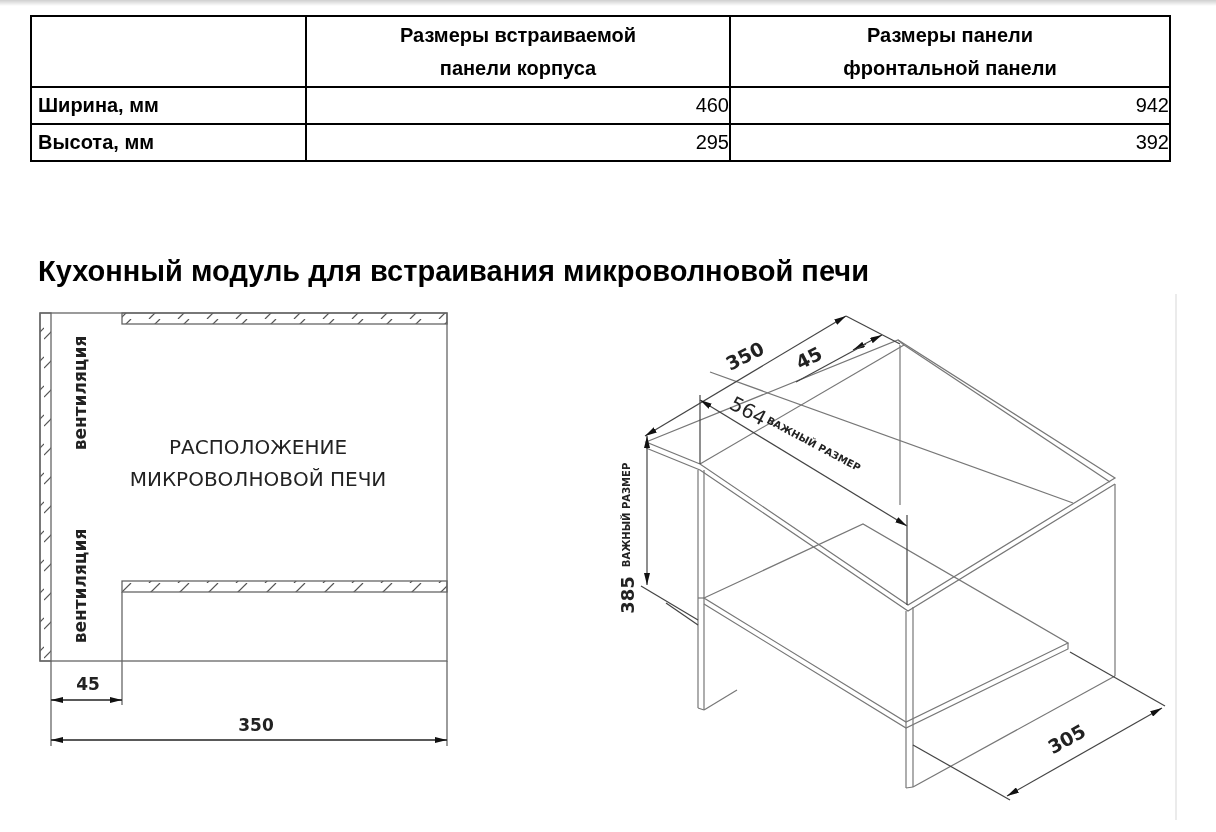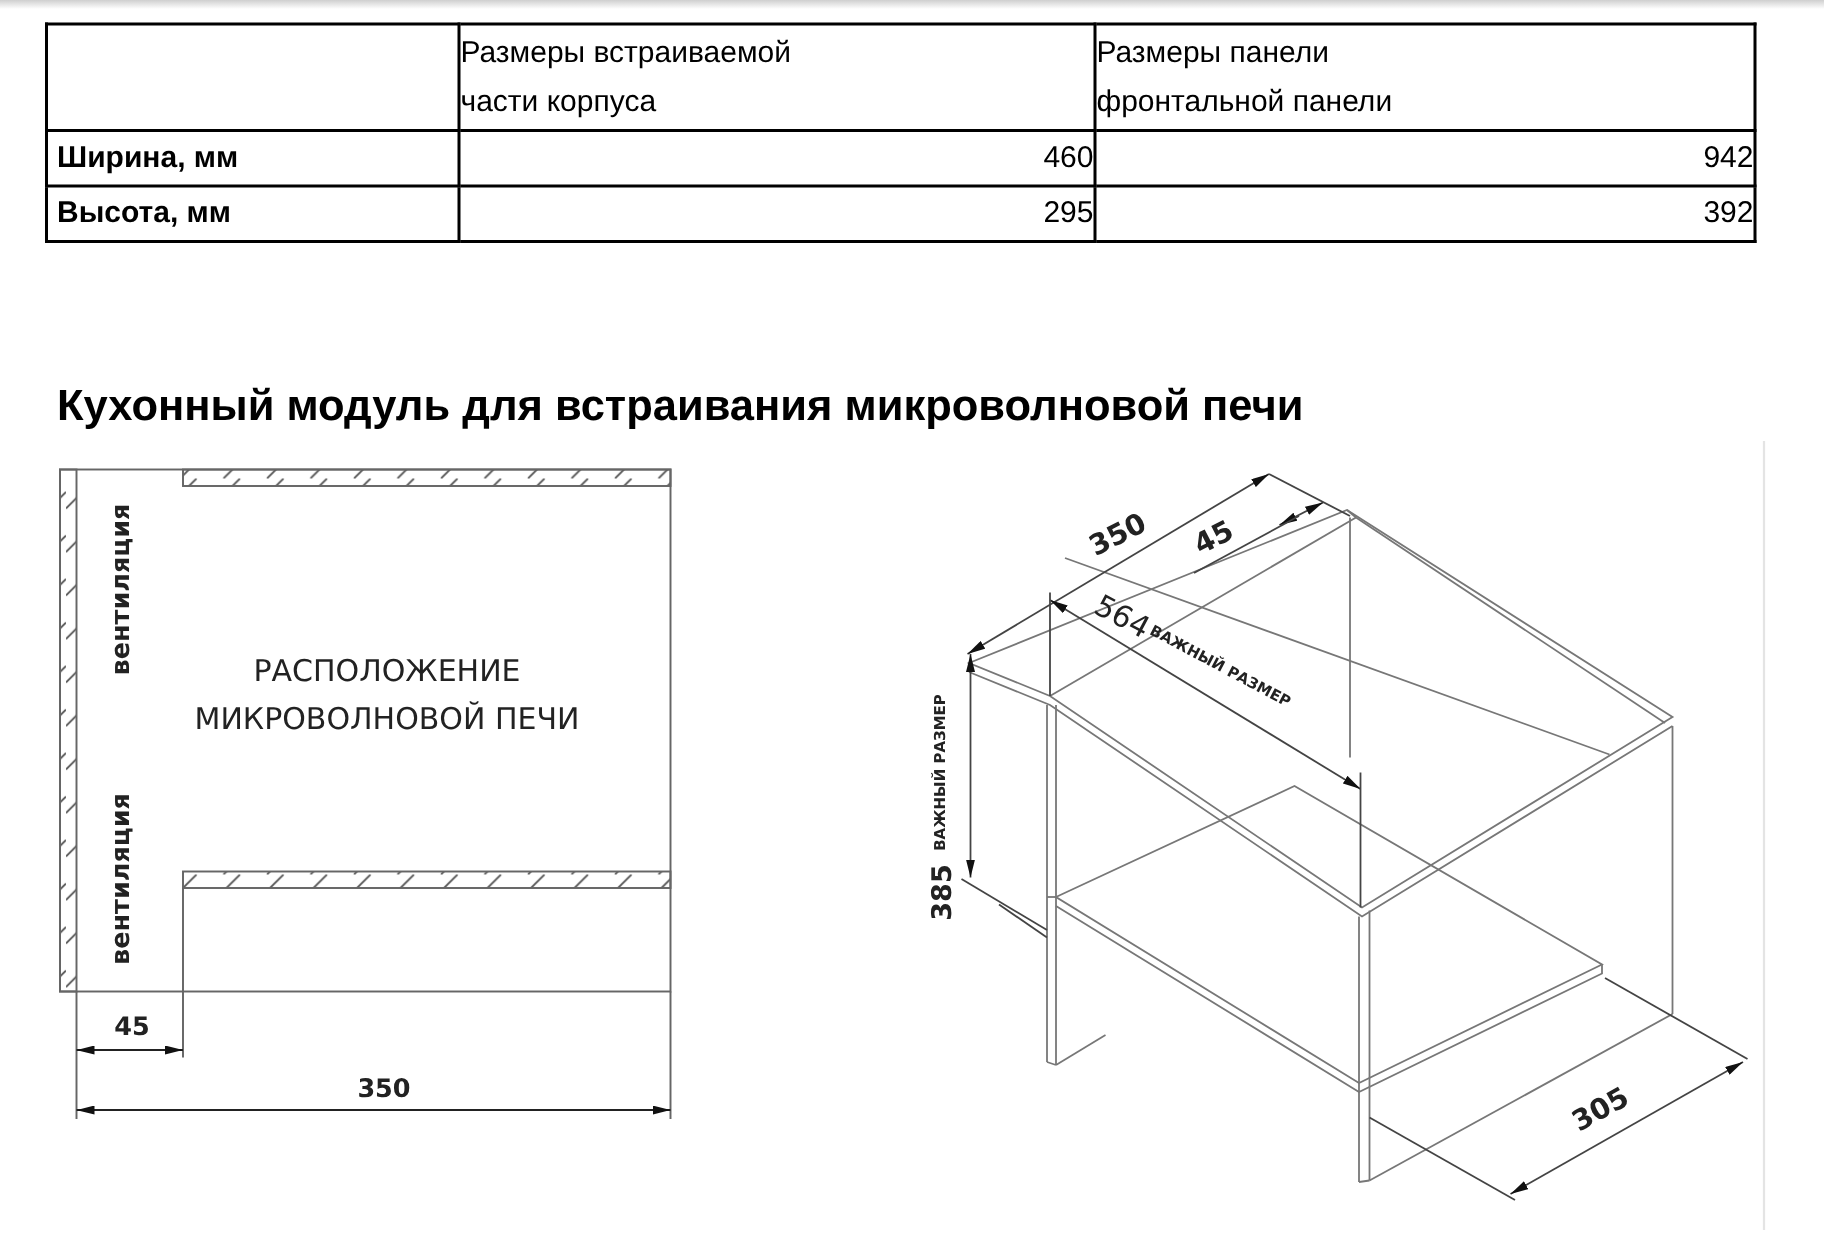--- a/index.html
+++ b/index.html
@@ -1,39 +1,39 @@
 <!DOCTYPE html>
 <html><head>
   <meta charset="utf-8">
   <style>
     html, body { margin: 0; padding: 0; background: #ffffff; }
     body { width: 1216px; height: 832px; position: relative; overflow: hidden; font-family: "Liberation Sans", sans-serif; color: #000; }
     .topbar { position: absolute; left: 0; top: 0; width: 1216px; height: 6px; background: linear-gradient(#cfcfcf, #ffffff); }
     table.spec { position: absolute; left: 30px; top: 15px; width: 1141px; border-collapse: collapse; }
     table.spec td, table.spec th { border: 2px solid #000; padding: 0; font-family: "Liberation Sans", sans-serif; font-size: 20px; }
-    table.spec th { font-weight: normal; text-align: left; line-height: 33px; height: 69px; }
+    table.spec th { font-weight: bold; text-align: center; line-height: 33px; height: 69px; }
     table.spec td { height: 35px; text-align: right; }
     table.spec td.rowhead { text-align: left; font-weight: bold; padding-left: 6px; }
     .section-title { position: absolute; left: 38px; top: 255px; font-size: 29px; font-weight: bold; white-space: nowrap; }
     svg.drawing { position: absolute; left: 0; top: 0; }
     .dim { font-family: "DejaVu Sans", sans-serif; font-weight: bold; fill: #222; }
     .lbl { font-family: "DejaVu Sans", sans-serif; fill: #222; }
   </style>
 </head>
 <body>
 
 <div class="topbar"></div>
 
 <table class="spec">
   <tbody>
       <tr>
     <th style="width:273px"></th>
     <th style="width:422px">
       <div>Размеры встраиваемой</div>
-      <div>части корпуса</div>
+      <div>панели корпуса</div>
     </th>
     <th>
       <div>Размеры панели</div>
       <div>фронтальной панели</div>
     </th>
   </tr>
   <tr>
     <td class="rowhead">Ширина, мм</td>
     <td>460</td>
     <td>942</td>

